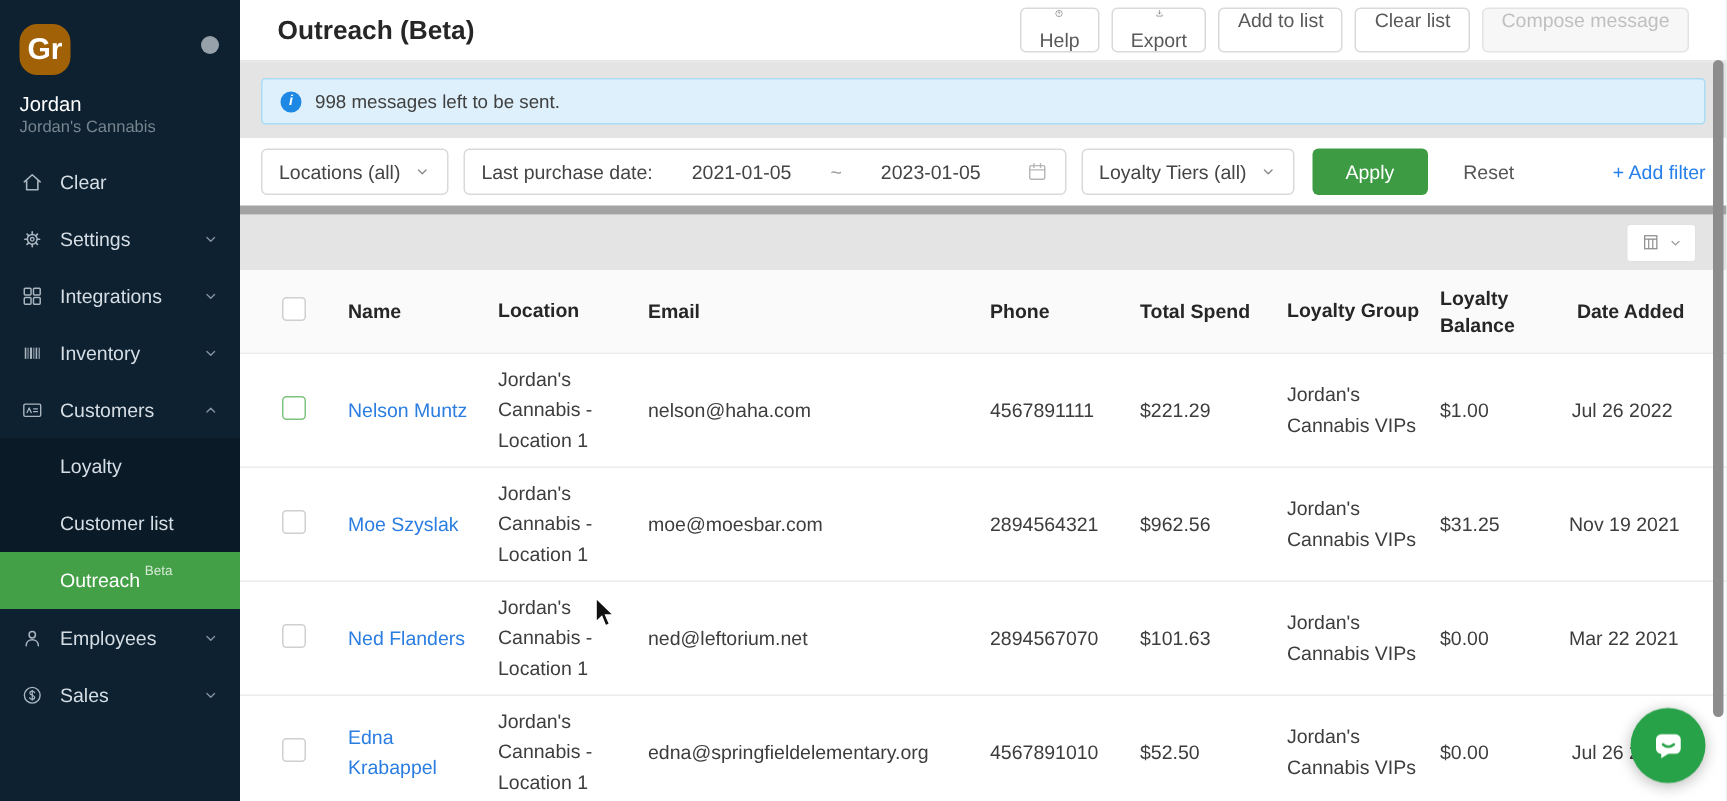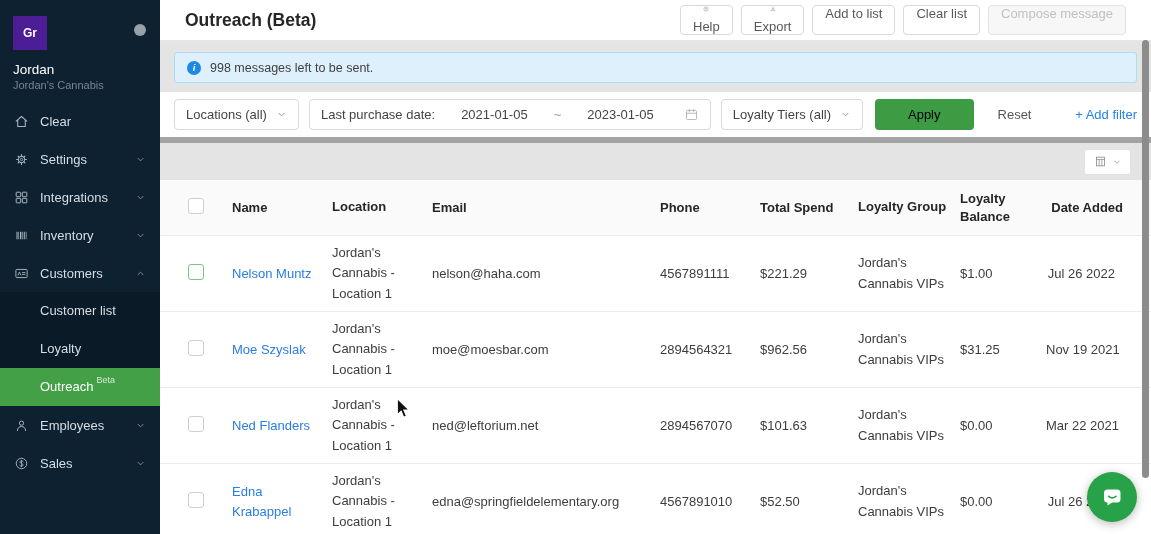--- a/index.html
+++ b/index.html
@@ -4,22 +4,22 @@
 <style>
   * { margin:0; padding:0; box-sizing:border-box; }
   html,body { width:1151px; height:534px; overflow:hidden; }
   body { font-family:"Liberation Sans", sans-serif; background:#e4e4e4; position:relative; }
 
   .app { display:flex; width:1151px; height:534px; }
 
   
   .sidebar { width:160px; flex-shrink:0; background:#0e2130; color:#dce4ea; font-size:13px; }
   .side-top { display:flex; justify-content:space-between; align-items:flex-start; padding:16px 14px 0 13px; }
-  .logo { width:34px; height:34px; background:#4c1d95; border-radius:0; color:#fff; font-weight:700;
-          font-size:12px; display:flex; align-items:center; justify-content:center; cursor:pointer; }
+  .logo { width:34px; height:34px; background:#a16207; border-radius:12px; color:#fff; font-weight:700;
+          font-size:20px; display:flex; align-items:center; justify-content:center; cursor:pointer; }
   .collapse-dot { width:12px; height:12px; border-radius:50%; background:#97a1a9; margin-top:8px; cursor:pointer; }
   .user-name { padding:12px 13px 2px; font-size:13.5px; color:#ffffff; }
   .org-name { padding:0 13px; font-size:11px; color:#77858f; }
   #side-nav { margin-top:11px; }
   .nav-item { display:flex; align-items:center; gap:11px; padding:0 14px; height:38px; cursor:pointer; color:#d6dee5; }
   .nav-item .nicon { width:15px; height:15px; color:#a9b5bf; flex-shrink:0; }
   .nav-item .chev { width:11px; height:11px; margin-left:auto; color:#8494a0; }
   .submenu { background:#0a1a26; }
   .sub-item { height:38px; display:flex; align-items:flex-start; padding:11px 0 0 40px; color:#d6dee5; cursor:pointer; }
   .sub-item.active { background:#43a047; color:#ffffff; }
@@ -42,21 +42,21 @@
                font-weight:700; display:flex; align-items:center; justify-content:center; flex-shrink:0; font-style:italic; }
 
   .filterbar { background:#fff; display:flex; align-items:center; gap:10px; padding:7px 14px; border-bottom:6px solid #a3a3a3; flex-shrink:0; }
   .fbox { display:inline-flex; align-items:center; height:31px; border:1px solid #d9d9d9; border-radius:4px;
           padding:0 11px; font-size:13px; color:#444; background:#fff; cursor:pointer; white-space:nowrap; }
   .fbox .chev { width:11px; height:11px; color:#8a8a8a; margin-left:9px; }
   .dlab { margin-right:26px; }
   .dval { color:#444; }
   .dsep { margin:0 26px; color:#999; }
   .cal-icon { width:15px; height:15px; color:#b5b5b5; margin-left:30px; }
-  .apply-btn { height:31px; padding:0 33px; background:#3d9b43; border:none; color:#000000; border-radius:4px;
+  .apply-btn { height:31px; padding:0 22px; background:#3d9b43; border:none; color:#ffffff; border-radius:4px;
                font-size:13px; font-weight:500; cursor:pointer; margin-left:2px; }
   .reset-btn { background:none; border:none; color:#555; font-size:13px; margin-left:14px; cursor:pointer; }
   .add-filter { margin-left:auto; color:#2680eb; font-size:13px; background:none; border:none; cursor:pointer; }
 
   .table-tools { height:37px; display:flex; align-items:center; justify-content:flex-end; padding:0 20px; flex-shrink:0; }
   .col-btn { width:47px; height:26px; background:#fff; border:1px solid #e2e2e2; border-radius:3px; display:flex;
              align-items:center; justify-content:center; gap:5px; color:#8a8a8a; cursor:pointer; }
   .col-btn .ticon { width:13px; height:13px; }
   .col-btn .chev { width:10px; height:10px; color:#9a9a9a; }
 
@@ -208,24 +208,24 @@
           <svg class="nicon">
             <use href="#sym-idcard"></use>
           </svg>
           <span class="nav-label">Customers</span>
           <svg class="chev">
             <use href="#sym-chev-up"></use>
           </svg>
         </div>
         <div class="submenu">
           <div class="sub-item">
+            <span class="sub-label">Loyalty</span>
+          </div>
+          <div class="sub-item">
             <span class="sub-label">Customer list</span>
-          </div>
-          <div class="sub-item">
-            <span class="sub-label">Loyalty</span>
           </div>
           <div class="sub-item active">
             <span class="sub-label">Outreach</span>
             <span class="sub-badge">Beta</span>
           </div>
         </div>
         <div class="nav-item">
           <svg class="nicon">
             <use href="#sym-person"></use>
           </svg>

